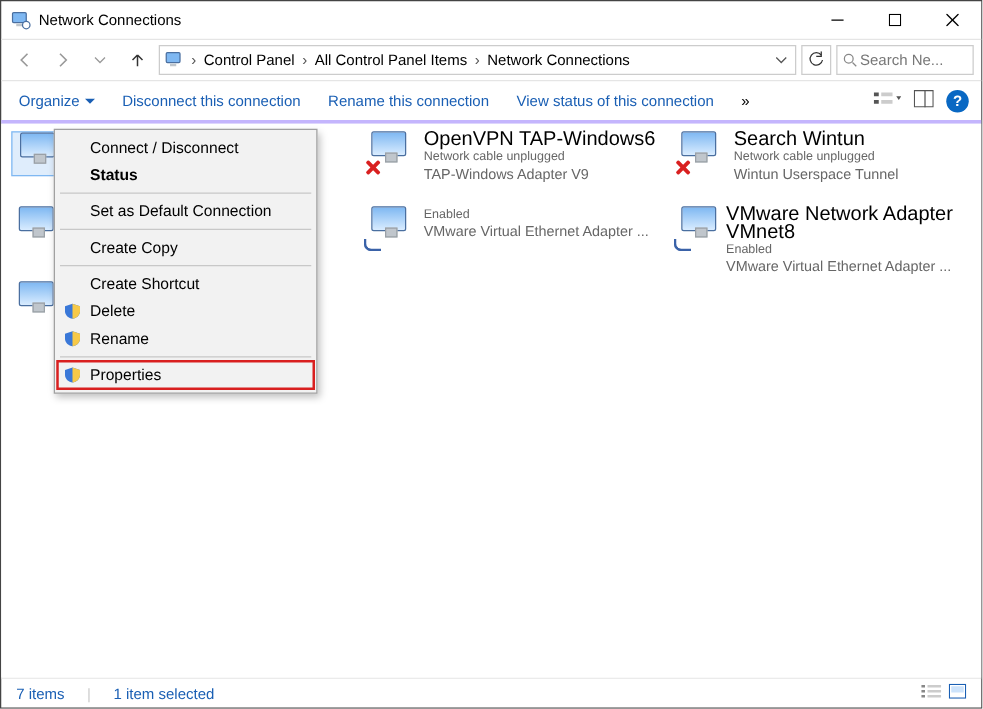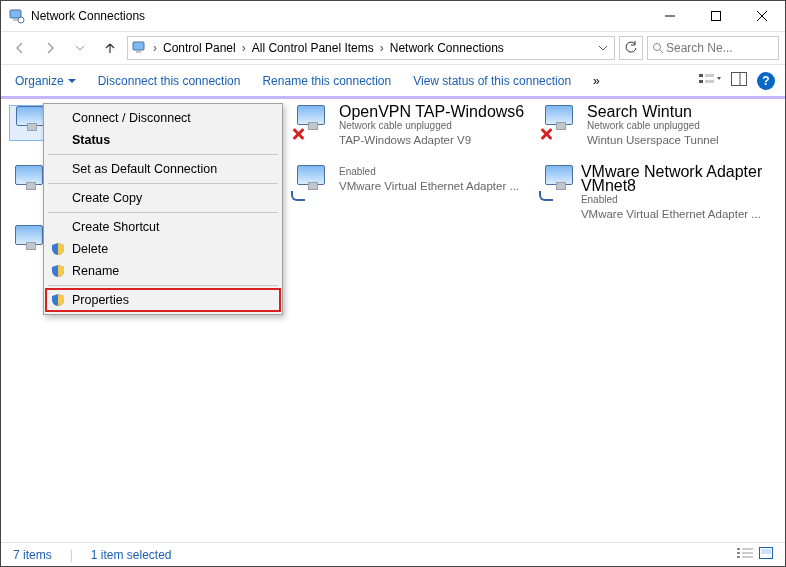--- a/index.html
+++ b/index.html
@@ -12,42 +12,42 @@
   .win-btn { width:46px; height:30px; display:flex; align-items:center; justify-content:center; }
   .addrbar { height:34px; border-top:1px solid #e5e5e5; border-bottom:1px solid #e5e5e5; display:flex; align-items:center; padding:0 6px; gap:4px;}
   .navbtn { width:26px; height:26px; border-radius:3px; display:flex; align-items:center; justify-content:center; color:#777;}
   .navbtn.enabled { color:#000;}
   .breadcrumb { flex:1; height:24px; border:1px solid #ccc; display:flex; align-items:center; padding:0 2px;}
   .breadcrumb .bc-icon { width:20px; display:flex; align-items:center; justify-content:center;}
   .breadcrumb .sep { padding:0 3px; color:#555;}
   .breadcrumb .bc-item { padding:0 3px;}
   .breadcrumb .endcap { margin-left:auto; display:flex; align-items:center; gap:2px; padding-right:4px;}
   .refresh { width:24px; height:24px; border:1px solid #ccc; display:flex; align-items:center; justify-content:center;}
-  .search { width:132px; height:24px; border:1px solid #ccc; display:flex; align-items:center; padding:0 4px; color:#777;}
+  .search { width:110px; height:24px; border:1px solid #ccc; display:flex; align-items:center; padding:0 4px; color:#777;}
   .search svg { margin-right:2px;}
   .search span { white-space:nowrap; overflow:hidden; text-overflow:ellipsis;}
   .cmdbar { height:34px; display:flex; align-items:center; padding:0 10px 0 14px; gap:22px; color:#1a5fb4; border-bottom:3px solid #c4b5fd;}
   .cmdbar .org { display:flex; align-items:center; gap:4px;}
   .cmdbar .spacer { flex:1;}
   .cmdbar .rightset { display:flex; align-items:center; gap:10px; color:#333;}
   .help { width:18px; height:18px; border-radius:50%; background:#0968c3; color:#fff; display:flex; align-items:center; justify-content:center; font-weight:bold;}
   .content { flex:1; position:relative; overflow:hidden; background:#fff;}
   .row { position:absolute; display:flex; align-items:flex-start; gap:8px;}
   .adapter-icon { width:40px; height:36px; position:relative;}
   .monitor { position:absolute; left:6px; top:0; width:28px; height:20px; background:linear-gradient(#7fb8f2,#d9ecff); border:1px solid #4a6fa0; border-radius:2px;}
   .monitor::after { content:''; position:absolute; left:10px; bottom:-6px; width:8px; height:6px; background:#c0c6cc; border:1px solid #9aa0a6;}
   .redx { position:absolute; left:0px; bottom:0px; width:14px; height:14px; }
   .redx::before,.redx::after { content:''; position:absolute; left:6px; top:0; width:3px; height:14px; background:#d92020; border-radius:1px;}
   .redx::before { transform:rotate(45deg);} .redx::after { transform:rotate(-45deg);}
   .cable { position:absolute; left:0px; bottom:0px; width:14px; height:10px; border:2px solid #3a62a8; border-top:none; border-right:none; border-bottom-left-radius:6px;}
   .txt .l1 { font-size:16px; line-height:14px; color:#000;}
   .txt .l2 { font-size:10px; line-height:14px; color:#666;}
   .txt .l3 { font-size:11.5px; line-height:14px; color:#666;}
   .sel { border:1px solid #7fb8f2; background:rgba(127,184,242,.25);}
-  .ctxmenu { position:absolute; left:42px; top:4px; width:240px; background:#f2f2f2; border:1px solid #a0a0a0; box-shadow:2px 3px 6px rgba(0,0,0,.25); padding:3px 2px;}
+  .ctxmenu { position:absolute; left:42px; top:4px; width:211px; background:#f2f2f2; border:1px solid #a0a0a0; box-shadow:2px 3px 6px rgba(0,0,0,.25); padding:3px 2px;}
   .ctxmenu .mi { display:flex; align-items:center; height:22px; padding:0 8px 0 26px; position:relative; font-size:12.5px;}
   .ctxmenu .mi.bold { font-weight:bold;}
   .ctxmenu .sep { height:1px; background:#c8c8c8; margin:3px 2px;}
   .ctxmenu .shield { position:absolute; left:5px; width:14px; height:14px;}
   .ctxmenu .mi.hl { outline:2px solid #d92020; outline-offset:-1px;}
   .statusbar { height:24px; border-top:1px solid #e5e5e5; display:flex; align-items:center; padding:0 12px; gap:18px; color:#1a5fb4;justify-content:center;}
   .statusbar .sp { flex:1;}
   .view-icons { display:flex; gap:6px; color:#555;}
 </style>
 </head>

